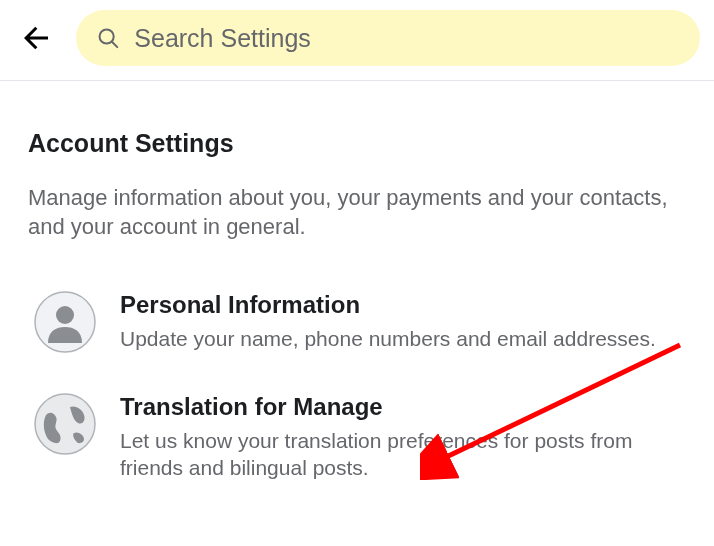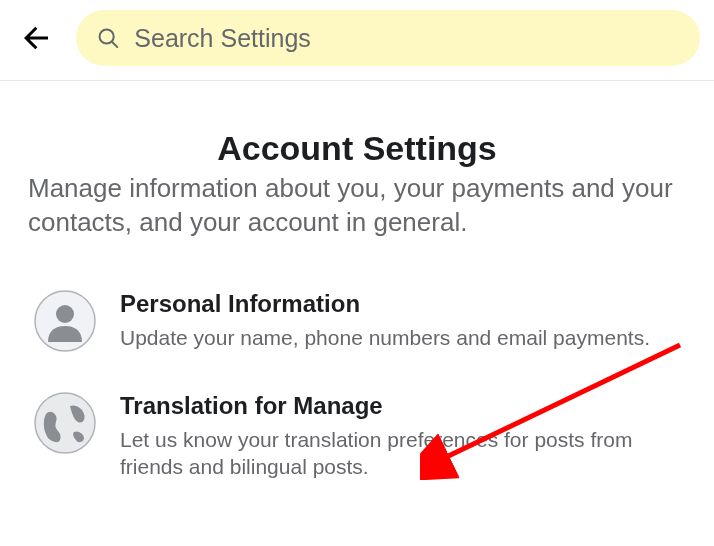--- a/index.html
+++ b/index.html
@@ -48,28 +48,27 @@
     .search-bar input::placeholder { color: #65676b; }
     .divider {
       height: 1px;
       background: #e4e6eb;
       width: 100%;
     }
     .content {
       padding: 48px 28px 0 28px;
     }
     .page-title {
-      font-size: 34px;
+      font-size: 25px;
       font-weight: 700;
       color: #1c1e21;
-      margin-bottom: 4px;
-      text-align: center;
+      margin-bottom: 26px;
     }
     .page-subtitle {
-      font-size: 26px;
+      font-size: 22px;
       color: #65676b;
       line-height: 1.3;
       margin-bottom: 38px;
     }
     .item {
       display: flex;
       align-items: flex-start;
       gap: 24px;
       padding: 12px 0 28px 0;
       cursor: pointer;
@@ -126,21 +125,21 @@
   <div class="item">
     <div class="item-icon">
       <svg width="62" height="62" viewBox="0 0 62 62">
         <circle cx="31" cy="31" r="30" fill="#f0f2f5" stroke="#b0b3b8" stroke-width="1.5"></circle>
         <circle cx="31" cy="24" r="9" fill="#8a8d91"></circle>
         <path d="M14 52 C14 40, 22 36, 31 36 C40 36, 48 40, 48 52 Z" fill="#8a8d91"></path>
       </svg>
     </div>
     <div class="item-body">
       <div class="item-title">Personal Information</div>
-      <div class="item-desc">Update your name, phone numbers and email payments.</div>
+      <div class="item-desc">Update your name, phone numbers and email addresses.</div>
     </div>
   </div>
 
   <div class="item">
     <div class="item-icon">
       <svg width="62" height="62" viewBox="0 0 62 62">
         <circle cx="31" cy="31" r="30" fill="#e9eaec" stroke="#b0b3b8" stroke-width="1.5"></circle>
         <path d="M12 22 C16 18, 20 20, 22 24 C24 28, 20 32, 22 36 C24 40, 28 42, 26 48 C24 52, 18 50, 14 46 C10 40, 8 30, 12 22 Z" fill="#8a8d91"></path>
         <path d="M36 14 C42 12, 48 16, 50 22 C52 28, 48 32, 44 30 C40 28, 38 22, 36 14 Z" fill="#8a8d91"></path>
         <path d="M40 40 C44 38, 50 42, 50 46 C50 50, 44 52, 42 48 C40 46, 38 42, 40 40 Z" fill="#8a8d91"></path>

